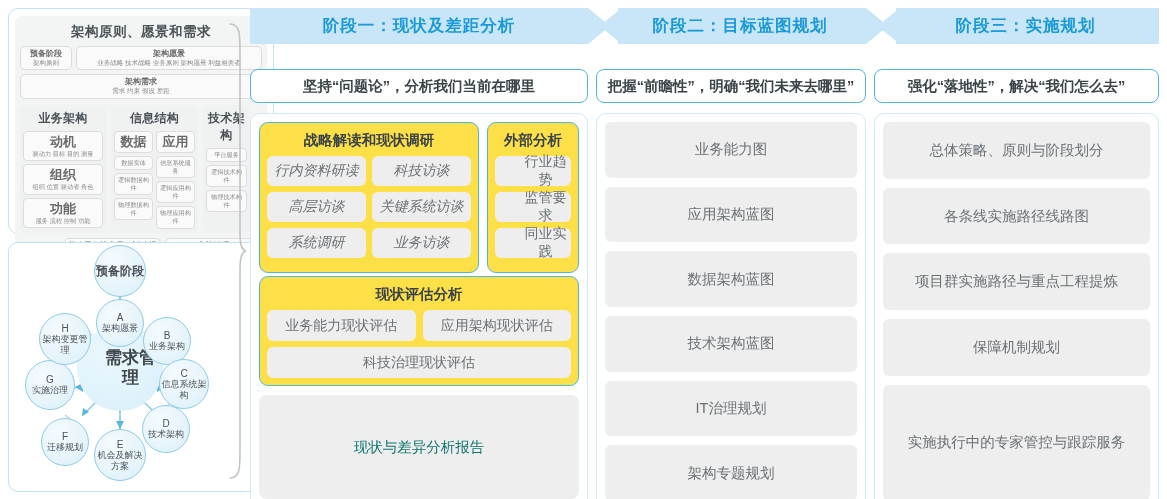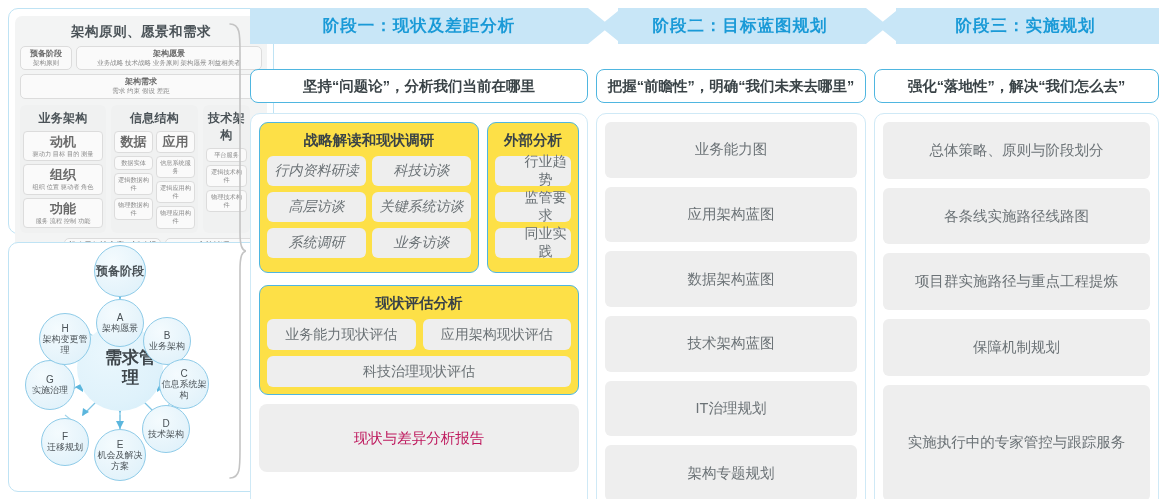--- a/index.html
+++ b/index.html
@@ -152,29 +152,29 @@
 
   .row1{display:flex;gap:8px;}
   .blk-a{flex:1;}
   .blk-b{width:92px;}
   .grid2{display:flex;flex-direction:column;gap:6px;}
   .grid2 .r{display:flex;gap:6px;}
   .grid2 .r .chip{flex:1;height:30px;font-size:14px;font-style:italic;}
   .blk-b .chip{height:30px;font-size:14px;margin-bottom:6px;padding-left:25px;}
   .blk-b .chip:last-child{margin-bottom:7px;}
 
-  .grp2{margin-top:12px;}
+  .grp2{margin-top:3px;}
   .grp2 .r{display:flex;gap:7px;margin-bottom:6px;}
   .grp2 .chip{height:31px;font-size:14px;flex:1;}
   .grp2 .r.last{margin-bottom:0;}
 
   .report{
-    margin-top:9px;background:#eeeeee;border-radius:8px;height:68px;
+    margin-top:9px;background:#eeeeee;border-radius:8px;height:104px;
     display:flex;align-items:center;justify-content:center;
-    font-size:14.5px;color:#be185d;
+    font-size:14.5px;color:#0f766e;
   }
 
   .tall{flex:1;font-size:14.5px;}
   .tall2{flex:2.05;font-size:14.5px;}
 </style>
 </head>
 <body>
 
 <div class="canvas">
 

